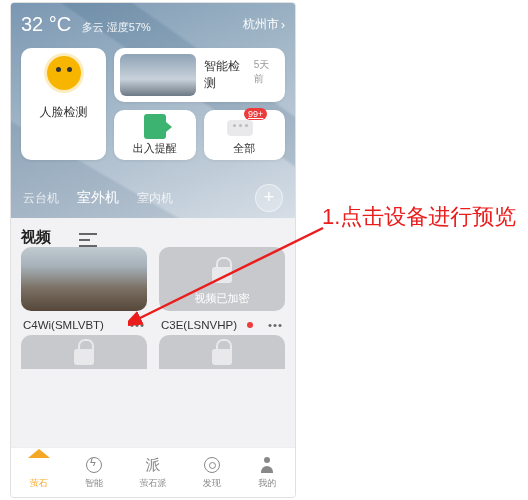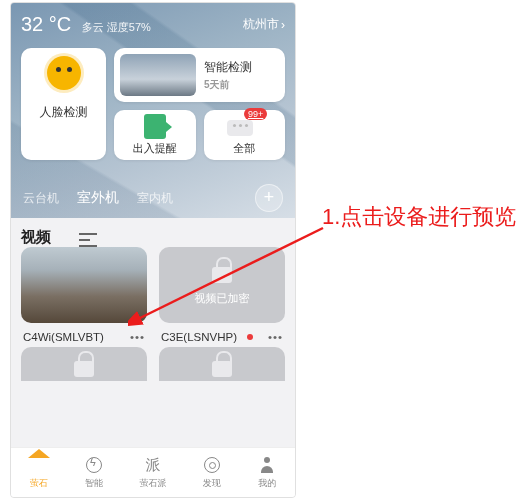--- a/index.html
+++ b/index.html
@@ -71,22 +71,22 @@
   .face-icon::before { left:9px; }
   .face-icon::after { right:9px; }
   .face-lbl { font-size: 12px; color:#333; }
 
   .card.detect { height: 54px; flex-direction: row; padding: 6px; gap: 8px; justify-content: flex-start; }
   .thumb {
     width: 76px; height: 42px; border-radius: 6px;
     background: linear-gradient(180deg,#8fa3b6 0%, #c8d1da 60%, #6c7985 100%);
     flex-shrink: 0;
   }
-  .detect-txt { display:flex; flex-direction:column; gap:2px; font-size:12px; }
-  .detect-sub { color:#999; font-size:10px;font-weight:bold; }
+  .detect-txt { display:flex; flex-direction:row; gap:2px; font-size:12px; }
+  .detect-sub { color:#999; font-size:10px; }
 
   .two-small { display:flex; gap:8px; }
   .card.small { height:50px; width: calc(50% - 4px); padding:4px 6px; justify-content: space-between; }
   .entry-exit-icon {
     width:22px; height:26px; background:#3cb371; border-radius:3px; position:relative;
   }
   .entry-exit-icon::after {
     content:""; position:absolute; right:-6px; top:8px;
     border-left:6px solid #3cb371; border-top:5px solid transparent; border-bottom:5px solid transparent;
   }
@@ -143,21 +143,21 @@
   }
   .play-tri::after { content:""; border-left:4px solid #555; border-top:3px solid transparent; border-bottom:3px solid transparent; margin-left:1px;}
   .sec-ico { width:18px; height:14px; display:flex; flex-direction:column; justify-content:space-between;}
   .sec-ico i { display:block; height:2px; background:#666; }
 
   .vgrid {
     display:grid; grid-template-columns:1fr 1fr; gap:12px;
   }
   .vcard { }
   .vthumb {
-    height:76px; border-radius:10px;
+    height:64px; border-radius:10px;
     background:#c8c9cd;
     position:relative;
     overflow:hidden;
   }
   .vthumb.live {
     background:
       linear-gradient(180deg,#bfcad1 0%, #a6b1b9 30%, #7a6f63 65%, #55483a 100%);
   }
   .lock-icon {
     position:absolute; left:50%; top:20px; transform:translateX(-50%);

